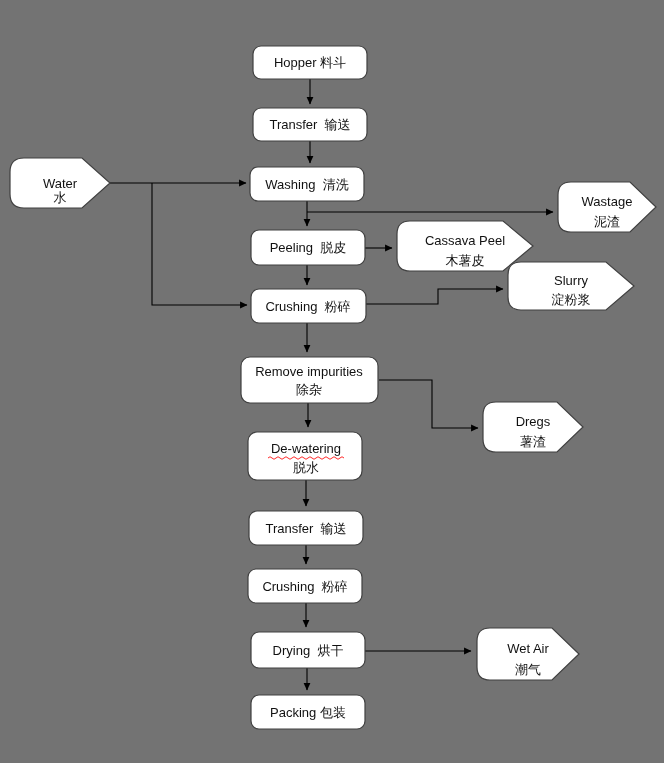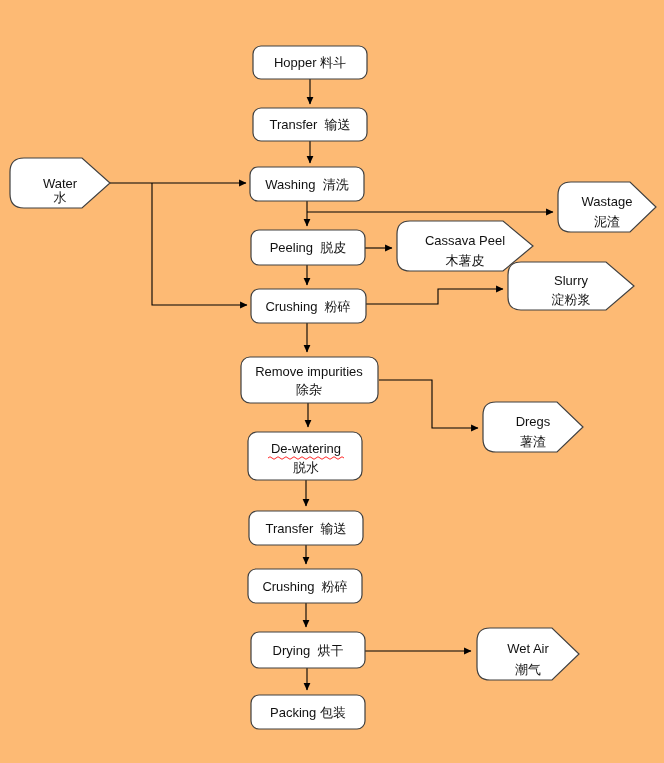--- a/index.html
+++ b/index.html
@@ -3,21 +3,21 @@
 <meta charset="utf-8">
 <style>
   html, body {
     margin: 0;
     padding: 0;
     background: #ffffff;
   }
   .canvas-wrap {
     width: 664px;
     height: 763px;
-    background: #fdba74;
+    background: #737373;
     position: relative;
   }
   svg text {
     font-family: "Liberation Sans", "DejaVu Sans", sans-serif;
     fill: #111111;
     white-space: pre;
   }
   .node-box {
     fill: #ffffff;
     stroke: #404040;

